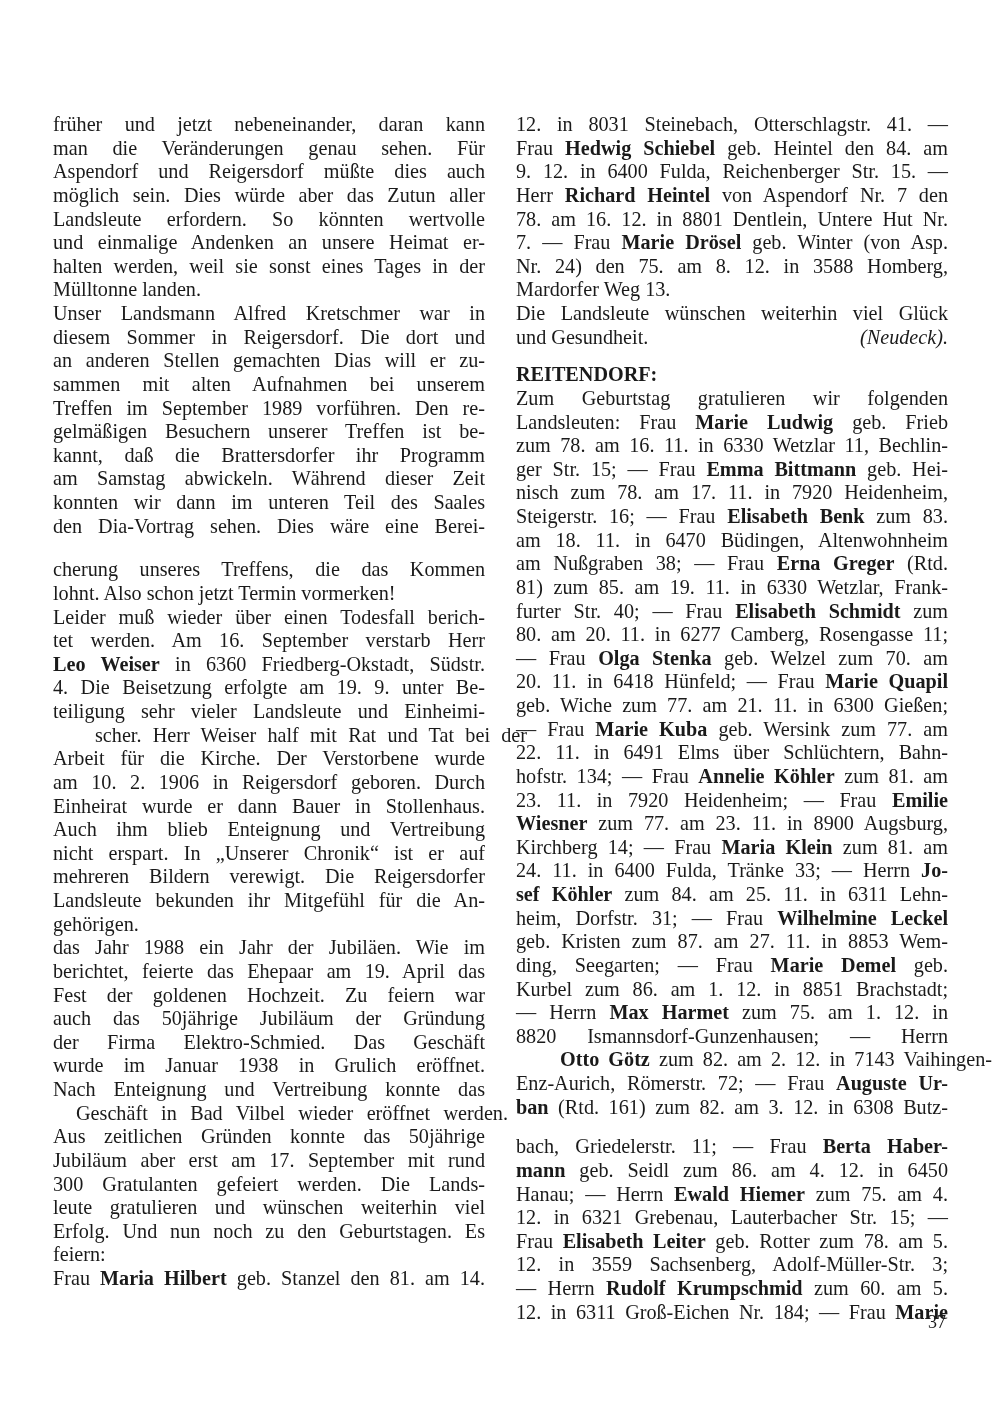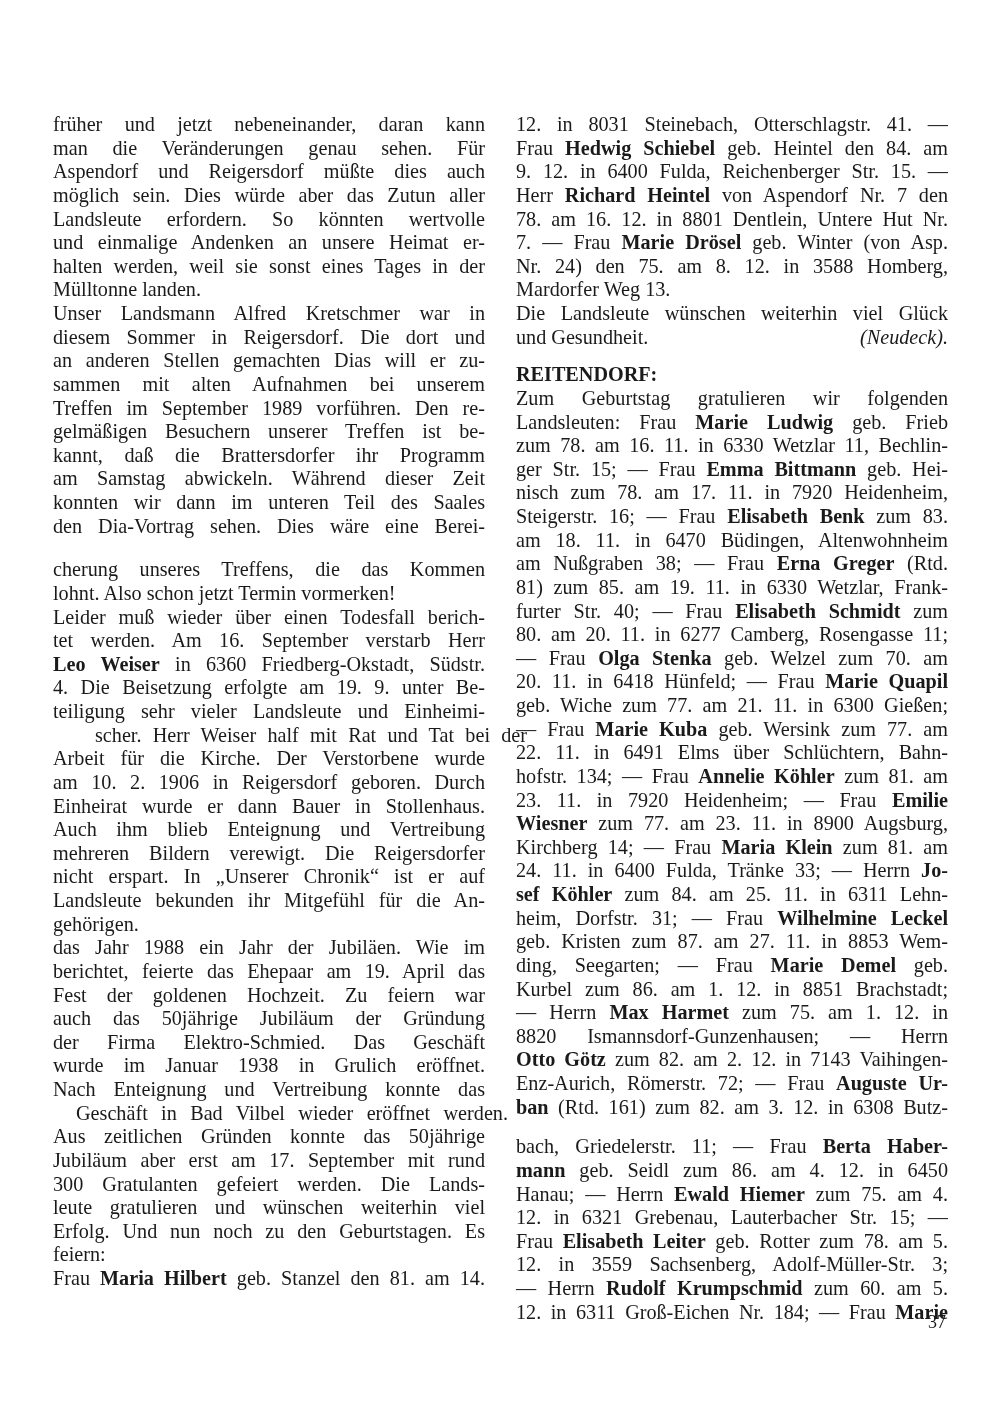--- a/index.html
+++ b/index.html
@@ -49,22 +49,22 @@
         <div class="line" style="white-space: nowrap; text-align-last: left; word-spacing: 7.83594px;"><span>Leider muß wieder über einen Todesfall berich-</span></div>
         <div class="line" style="white-space: nowrap; text-align-last: left; word-spacing: 12.3906px;"><span>tet werden. Am 16. September verstarb Herr</span></div>
         <div class="line" style="white-space: nowrap; text-align-last: left; word-spacing: 10.175px;"><span class="b">Leo Weiser</span><span> in 6360 Friedberg-Okstadt, Südstr.</span></div>
         <div class="line" style="white-space: nowrap; text-align-last: left; word-spacing: 7.39844px;"><span>4. Die Beisetzung erfolgte am 19. 9. unter Be-</span></div>
         <div class="line" style="white-space: nowrap; text-align-last: left; word-spacing: 11.1656px;"><span>teiligung sehr vieler Landsleute und Einheimi-</span></div>
         <div class="line" style="white-space: nowrap; text-align-last: left; word-spacing: 6.18924px; margin-left: 42px;"><span>scher. Herr Weiser half mit Rat und Tat bei der</span></div>
         <div class="line" style="white-space: nowrap; text-align-last: left; word-spacing: 10.8672px;"><span>Arbeit für die Kirche. Der Verstorbene wurde</span></div>
         <div class="line" style="white-space: nowrap; text-align-last: left; word-spacing: 8.53348px;"><span>am 10. 2. 1906 in Reigersdorf geboren. Durch</span></div>
         <div class="line" style="white-space: nowrap; text-align-last: left; word-spacing: 9.86458px;"><span>Einheirat wurde er dann Bauer in Stollenhaus.</span></div>
         <div class="line" style="white-space: nowrap; text-align-last: left; word-spacing: 14.5938px;"><span>Auch ihm blieb Enteignung und Vertreibung</span></div>
+        <div class="line" style="white-space: nowrap; text-align-last: left; word-spacing: 10.1429px;"><span>nicht erspart. In „Unserer Chronik“ ist er auf</span></div>
         <div class="line" style="white-space: nowrap; text-align-last: left; word-spacing: 14.8086px;"><span>mehreren Bildern verewigt. Die Reigersdorfer</span></div>
-        <div class="line" style="white-space: nowrap; text-align-last: left; word-spacing: 10.1429px;"><span>nicht erspart. In „Unserer Chronik“ ist er auf</span></div>
         <div class="line" style="white-space: nowrap; text-align-last: left; word-spacing: 8.83594px;"><span>Landsleute bekunden ihr Mitgefühl für die An-</span></div>
         <div class="line last"><span>gehörigen.</span></div>
       </div>
       <div>
         <div class="line" style="white-space: nowrap; text-align-last: left; word-spacing: 10.0684px;"><span>das Jahr 1988 ein Jahr der Jubiläen. Wie im</span></div>
         <div class="line" style="white-space: nowrap; text-align-last: left; word-spacing: 8.30357px;"><span>berichtet, feierte das Ehepaar am 19. April das</span></div>
         <div class="line" style="white-space: nowrap; text-align-last: left; word-spacing: 15.1042px;"><span>Fest der goldenen Hochzeit. Zu feiern war</span></div>
         <div class="line" style="white-space: nowrap; text-align-last: left; word-spacing: 16.7688px;"><span>auch das 50jährige Jubiläum der Gründung</span></div>
         <div class="line" style="white-space: nowrap; text-align-last: left; word-spacing: 23.2109px;"><span>der Firma Elektro-Schmied. Das Geschäft</span></div>
         <div class="line" style="white-space: nowrap; text-align-last: left; word-spacing: 15.1589px;"><span>wurde im Januar 1938 in Grulich eröffnet.</span></div>
@@ -120,21 +120,21 @@
         <div class="line" style="white-space: nowrap; text-align-last: left; word-spacing: 5.82031px;"><span class="b">Wiesner</span><span> zum 77. am 23. 11. in 8900 Augsburg,</span></div>
         <div class="line" style="white-space: nowrap; text-align-last: left; word-spacing: 5.19727px;"><span>Kirchberg 14; — Frau </span><span class="b">Maria Klein</span><span> zum 81. am</span></div>
         <div class="line" style="white-space: nowrap; text-align-last: left; word-spacing: 5.96354px;"><span>24. 11. in 6400 Fulda, Tränke 33; — Herrn </span><span class="b">Jo-</span></div>
         <div class="line" style="white-space: nowrap; text-align-last: left; word-spacing: 7.17535px;"><span class="b">sef Köhler</span><span> zum 84. am 25. 11. in 6311 Lehn-</span></div>
         <div class="line" style="white-space: nowrap; text-align-last: left; word-spacing: 9.07292px;"><span>heim, Dorfstr. 31; — Frau </span><span class="b">Wilhelmine Leckel</span></div>
         <div class="line" style="white-space: nowrap; text-align-last: left; word-spacing: 6.00521px;"><span>geb. Kristen zum 87. am 27. 11. in 8853 Wem-</span></div>
         <div class="line" style="white-space: nowrap; text-align-last: left; word-spacing: 12.763px;"><span>ding, Seegarten; — Frau </span><span class="b">Marie Demel</span><span> geb.</span></div>
         <div class="line" style="white-space: nowrap; text-align-last: left; word-spacing: 7.81445px;"><span>Kurbel zum 86. am 1. 12. in 8851 Brachstadt;</span></div>
         <div class="line" style="white-space: nowrap; text-align-last: left; word-spacing: 8.00868px;"><span>— Herrn </span><span class="b">Max Harmet</span><span> zum 75. am 1. 12. in</span></div>
         <div class="line" style="white-space: nowrap; text-align-last: left; word-spacing: 25.7083px;"><span>8820 Ismannsdorf-Gunzenhausen; — Herrn</span></div>
-        <div class="line" style="white-space: nowrap; text-align-last: left; word-spacing: 4.05729px;"><span class="b">Otto Götz</span><span> zum 82. am 2. 12. in 7143 Vaihingen-</span></div>
+        <div class="line" style="white-space: nowrap; text-align-last: left; word-spacing: 4.05729px; margin-left: 44px;"><span class="b">Otto Götz</span><span> zum 82. am 2. 12. in 7143 Vaihingen-</span></div>
         <div class="line" style="white-space: nowrap; text-align-last: left; word-spacing: 6.71094px;"><span>Enz-Aurich, Römerstr. 72; — Frau </span><span class="b">Auguste Ur-</span></div>
         <div class="line" style="white-space: nowrap; text-align-last: left; word-spacing: 4.50625px;"><span class="b">ban</span><span> (Rtd. 161) zum 82. am 3. 12. in 6308 Butz-</span></div>
         <div class="line" style="white-space: nowrap; text-align-last: left; word-spacing: 11.1432px; margin-top: 16px;"><span>bach, Griedelerstr. 11; — Frau </span><span class="b">Berta Haber-</span></div>
         <div class="line" style="white-space: nowrap; text-align-last: left; word-spacing: 8.93229px;"><span class="b">mann</span><span> geb. Seidl zum 86. am 4. 12. in 6450</span></div>
         <div class="line" style="white-space: nowrap; text-align-last: left; word-spacing: 5.78516px;"><span>Hanau; — Herrn </span><span class="b">Ewald Hiemer</span><span> zum 75. am 4.</span></div>
         <div class="line" style="white-space: nowrap; text-align-last: left; word-spacing: 7.41518px;"><span>12. in 6321 Grebenau, Lauterbacher Str. 15; —</span></div>
         <div class="line" style="white-space: nowrap; text-align-last: left; word-spacing: 4.58789px;"><span>Frau </span><span class="b">Elisabeth Leiter</span><span> geb. Rotter zum 78. am 5.</span></div>
         <div class="line" style="white-space: nowrap; text-align-last: left; word-spacing: 12.3156px;"><span>12. in 3559 Sachsenberg, Adolf-Müller-Str. 3;</span></div>
         <div class="line" style="white-space: nowrap; text-align-last: left; word-spacing: 6.35938px;"><span>— Herrn </span><span class="b">Rudolf Krumpschmid</span><span> zum 60. am 5.</span></div>
         <div class="line" style="white-space: nowrap; text-align-last: left; word-spacing: 4.47461px;"><span>12. in 6311 Groß-Eichen Nr. 184; — Frau </span><span class="b">Marie</span></div>

